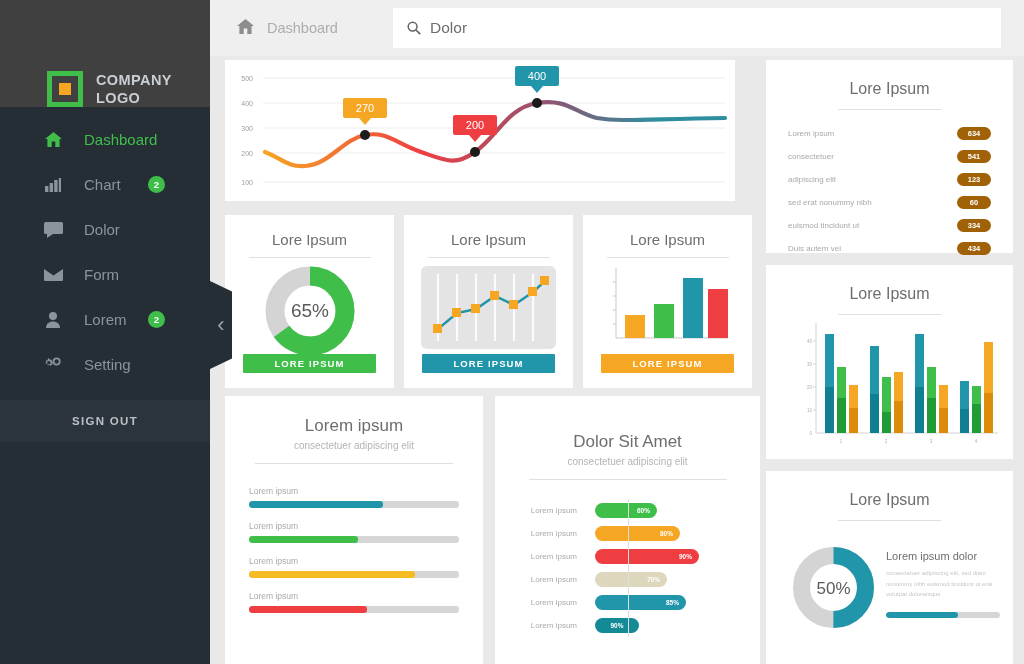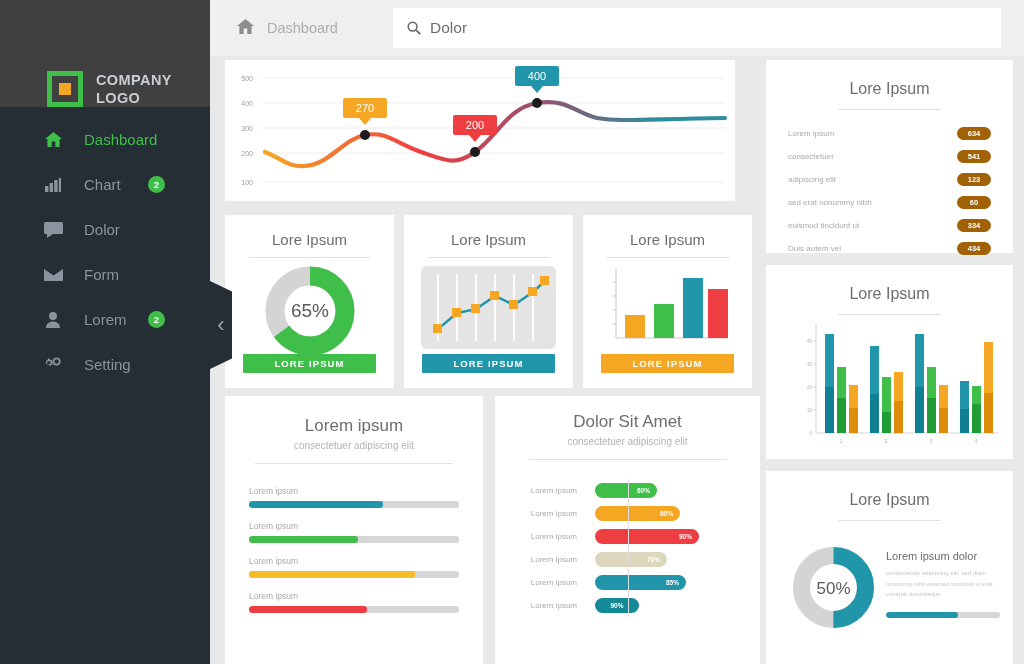--- a/index.html
+++ b/index.html
@@ -187,20 +187,21 @@
           <svg width="22" height="15" viewBox="0 0 22 15">
             <path d="M7 1.2l1 1.3 1.6-.4.2 1.7 1.5.8-1.1 1.3.5 1.6-1.7.2-.9 1.4-1.3-1.1-1.6.4-.2-1.7L2.5 6l1.1-1.3-.5-1.6L4.8 3 5.7.6z" fill="#8b949c"></path>
             <circle cx="6.5" cy="5.6" r="2" fill="#252d35"></circle>
             <circle cx="15" cy="4.2" r="3.4" fill="none" stroke="#8b949c" stroke-width="1.9"></circle>
           </svg>
         </span>
         <span class="nav-label">Setting</span>
       </div>
     </nav>
 
+    <div class="signout">SIGN OUT</div>
     <div class="sb-foot"></div>
   </aside>
 
   <div class="collapse-tab">‹</div>
 
   <main class="main">
 
     <header class="topbar">
       <span>
         <svg width="17" height="15" viewBox="0 0 17 15">
@@ -355,21 +356,21 @@
           <div>
             <div class="pb-label">Lorem ipsum</div>
             <div class="pb-track">
                 <div class="pb-fill" style="width:56%;background:#ef3e42"></div>
               </div>
           </div>
         </div>
       </section>
 
       <section class="card" id="bmCard">
-        <div style="padding-top:16px">
+        <div style="padding-top:36px">
           <h3 class="card-title" style="font-size:17px">Dolor Sit Amet</h3>
           <div class="card-sub">consectetuer adipiscing elit</div>
           <div class="rule" style="width:198px;margin-top:12px"></div>
         </div>
         <div style="position:relative;padding-top:19px">
           <div style="position:absolute;left:133px;top:19px;width:1px;height:138px;background:#dedede"></div>
           <div class="hb-row">
             <span class="hb-name">Lorem ipsum</span>
             <span class="hb-bar" style="width:62px;background:#3fbf4a;margin-left:8px">60%</span>
           </div>

